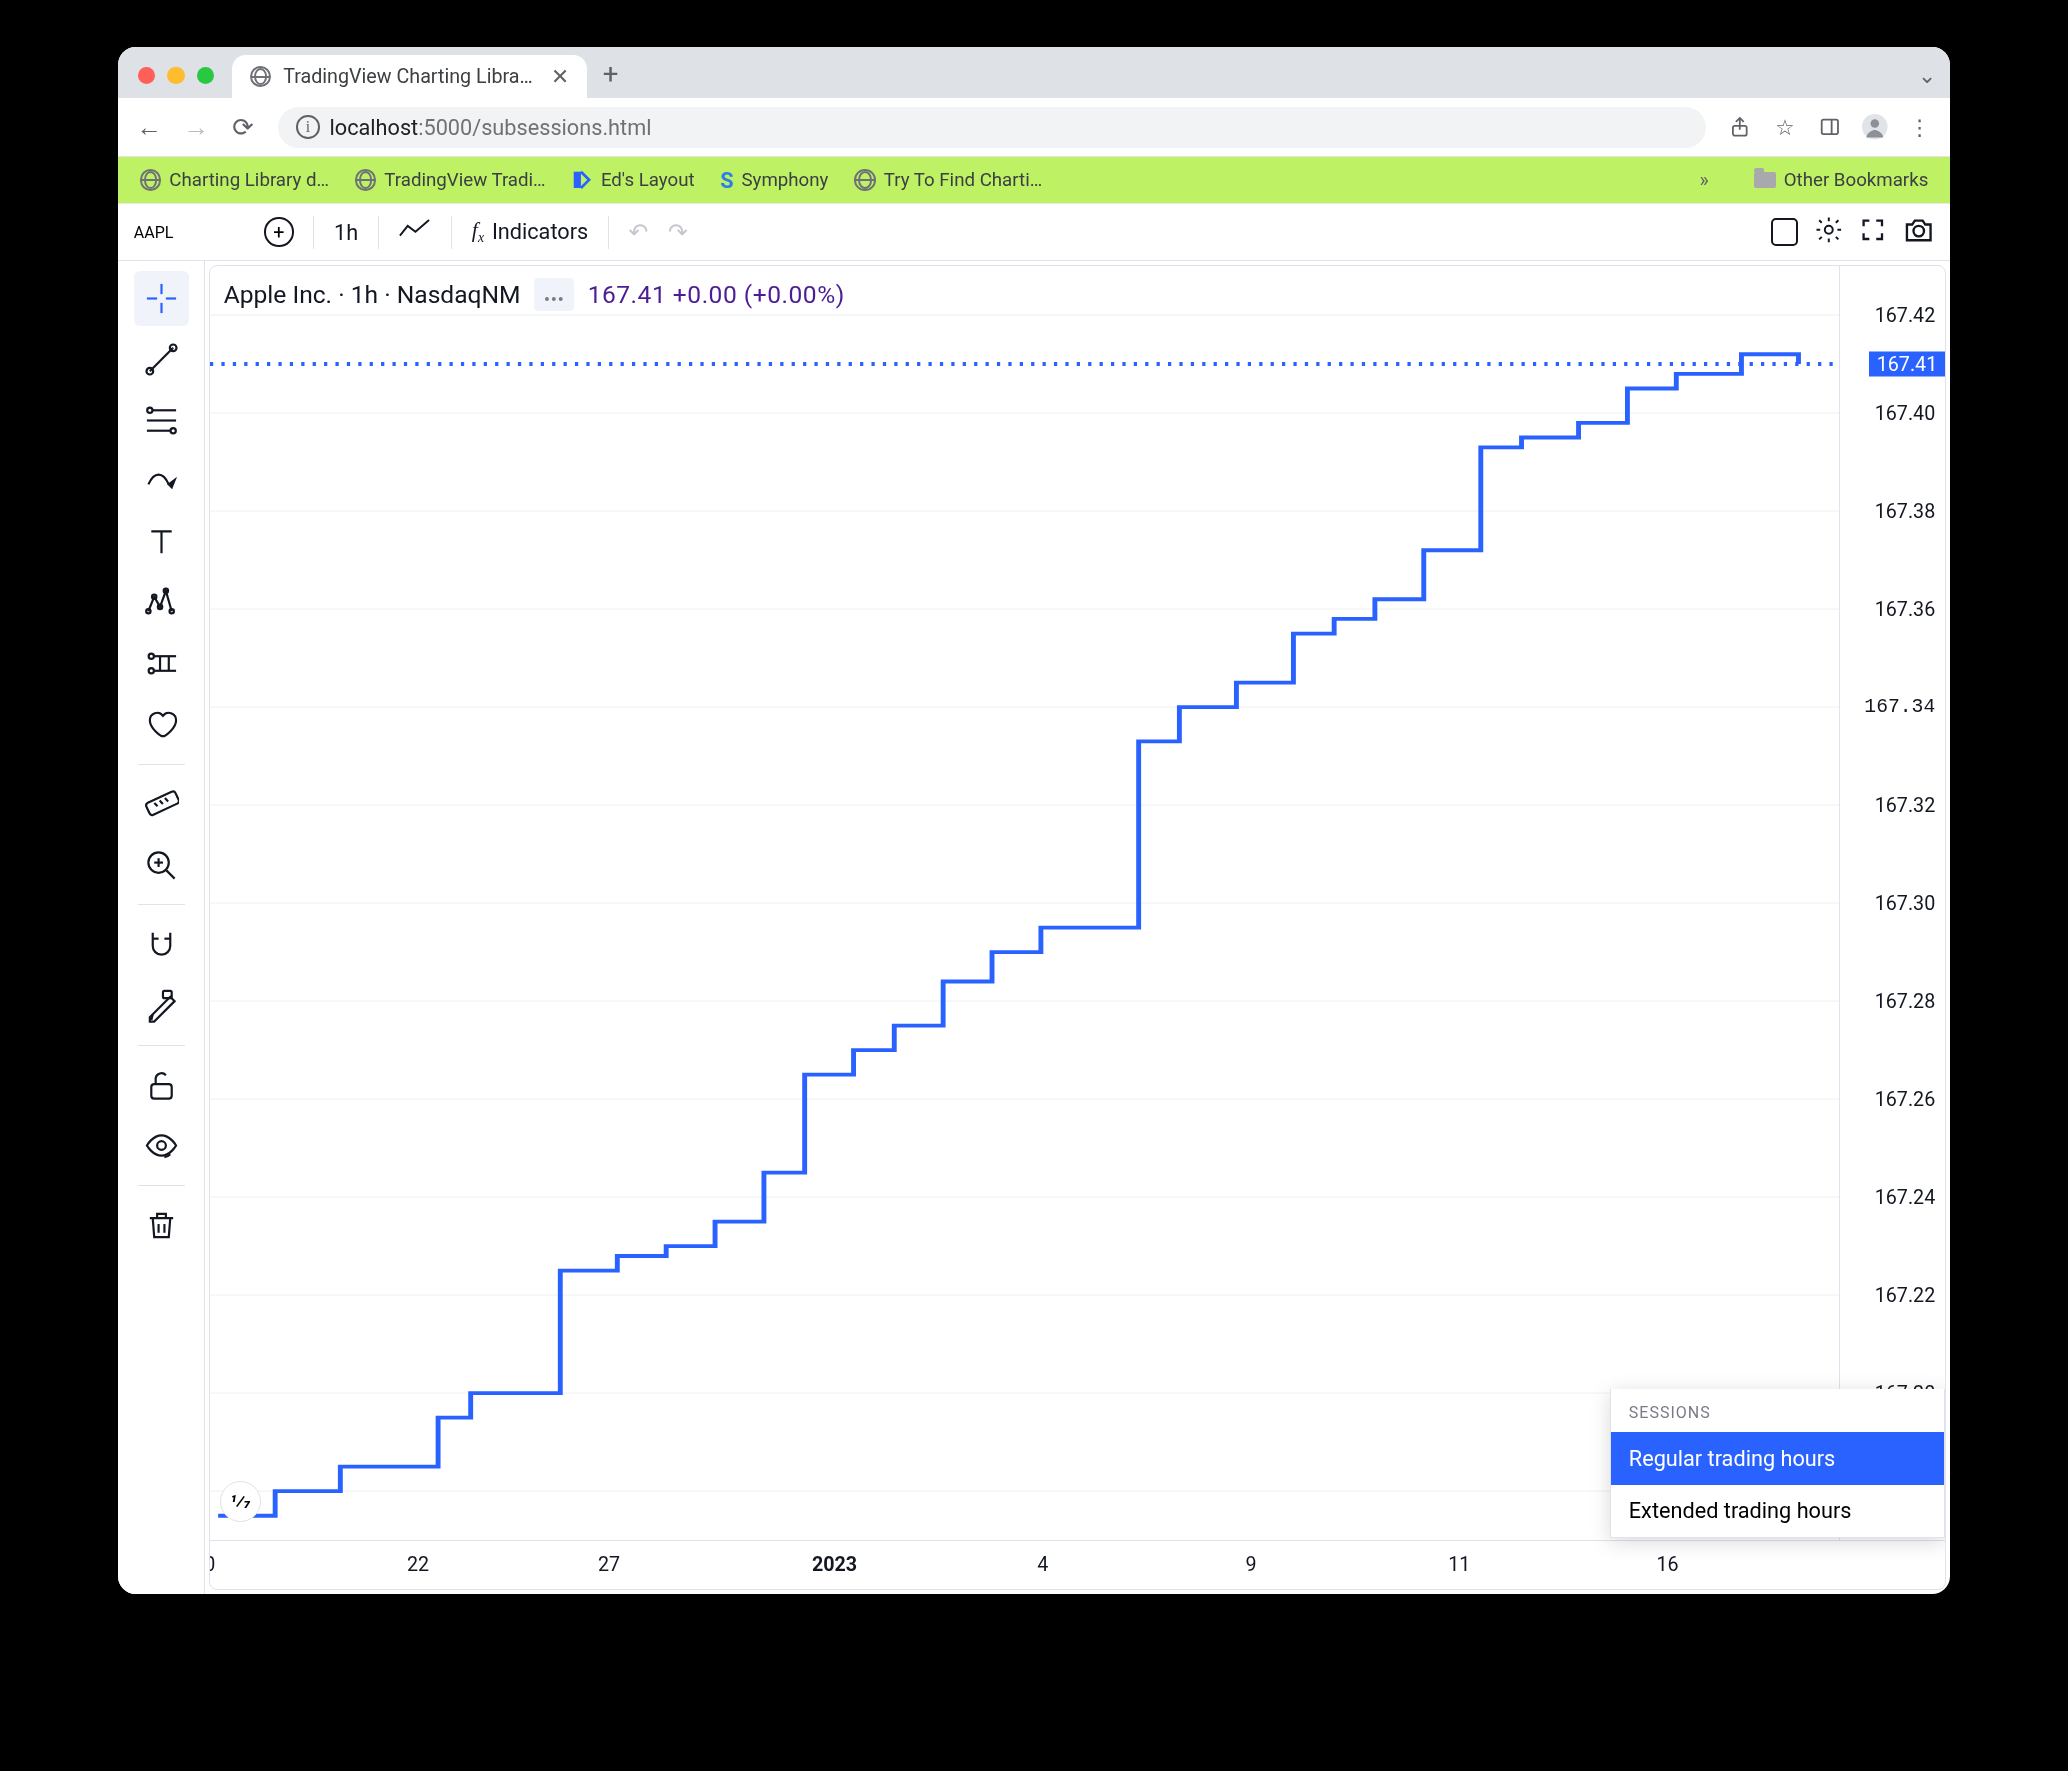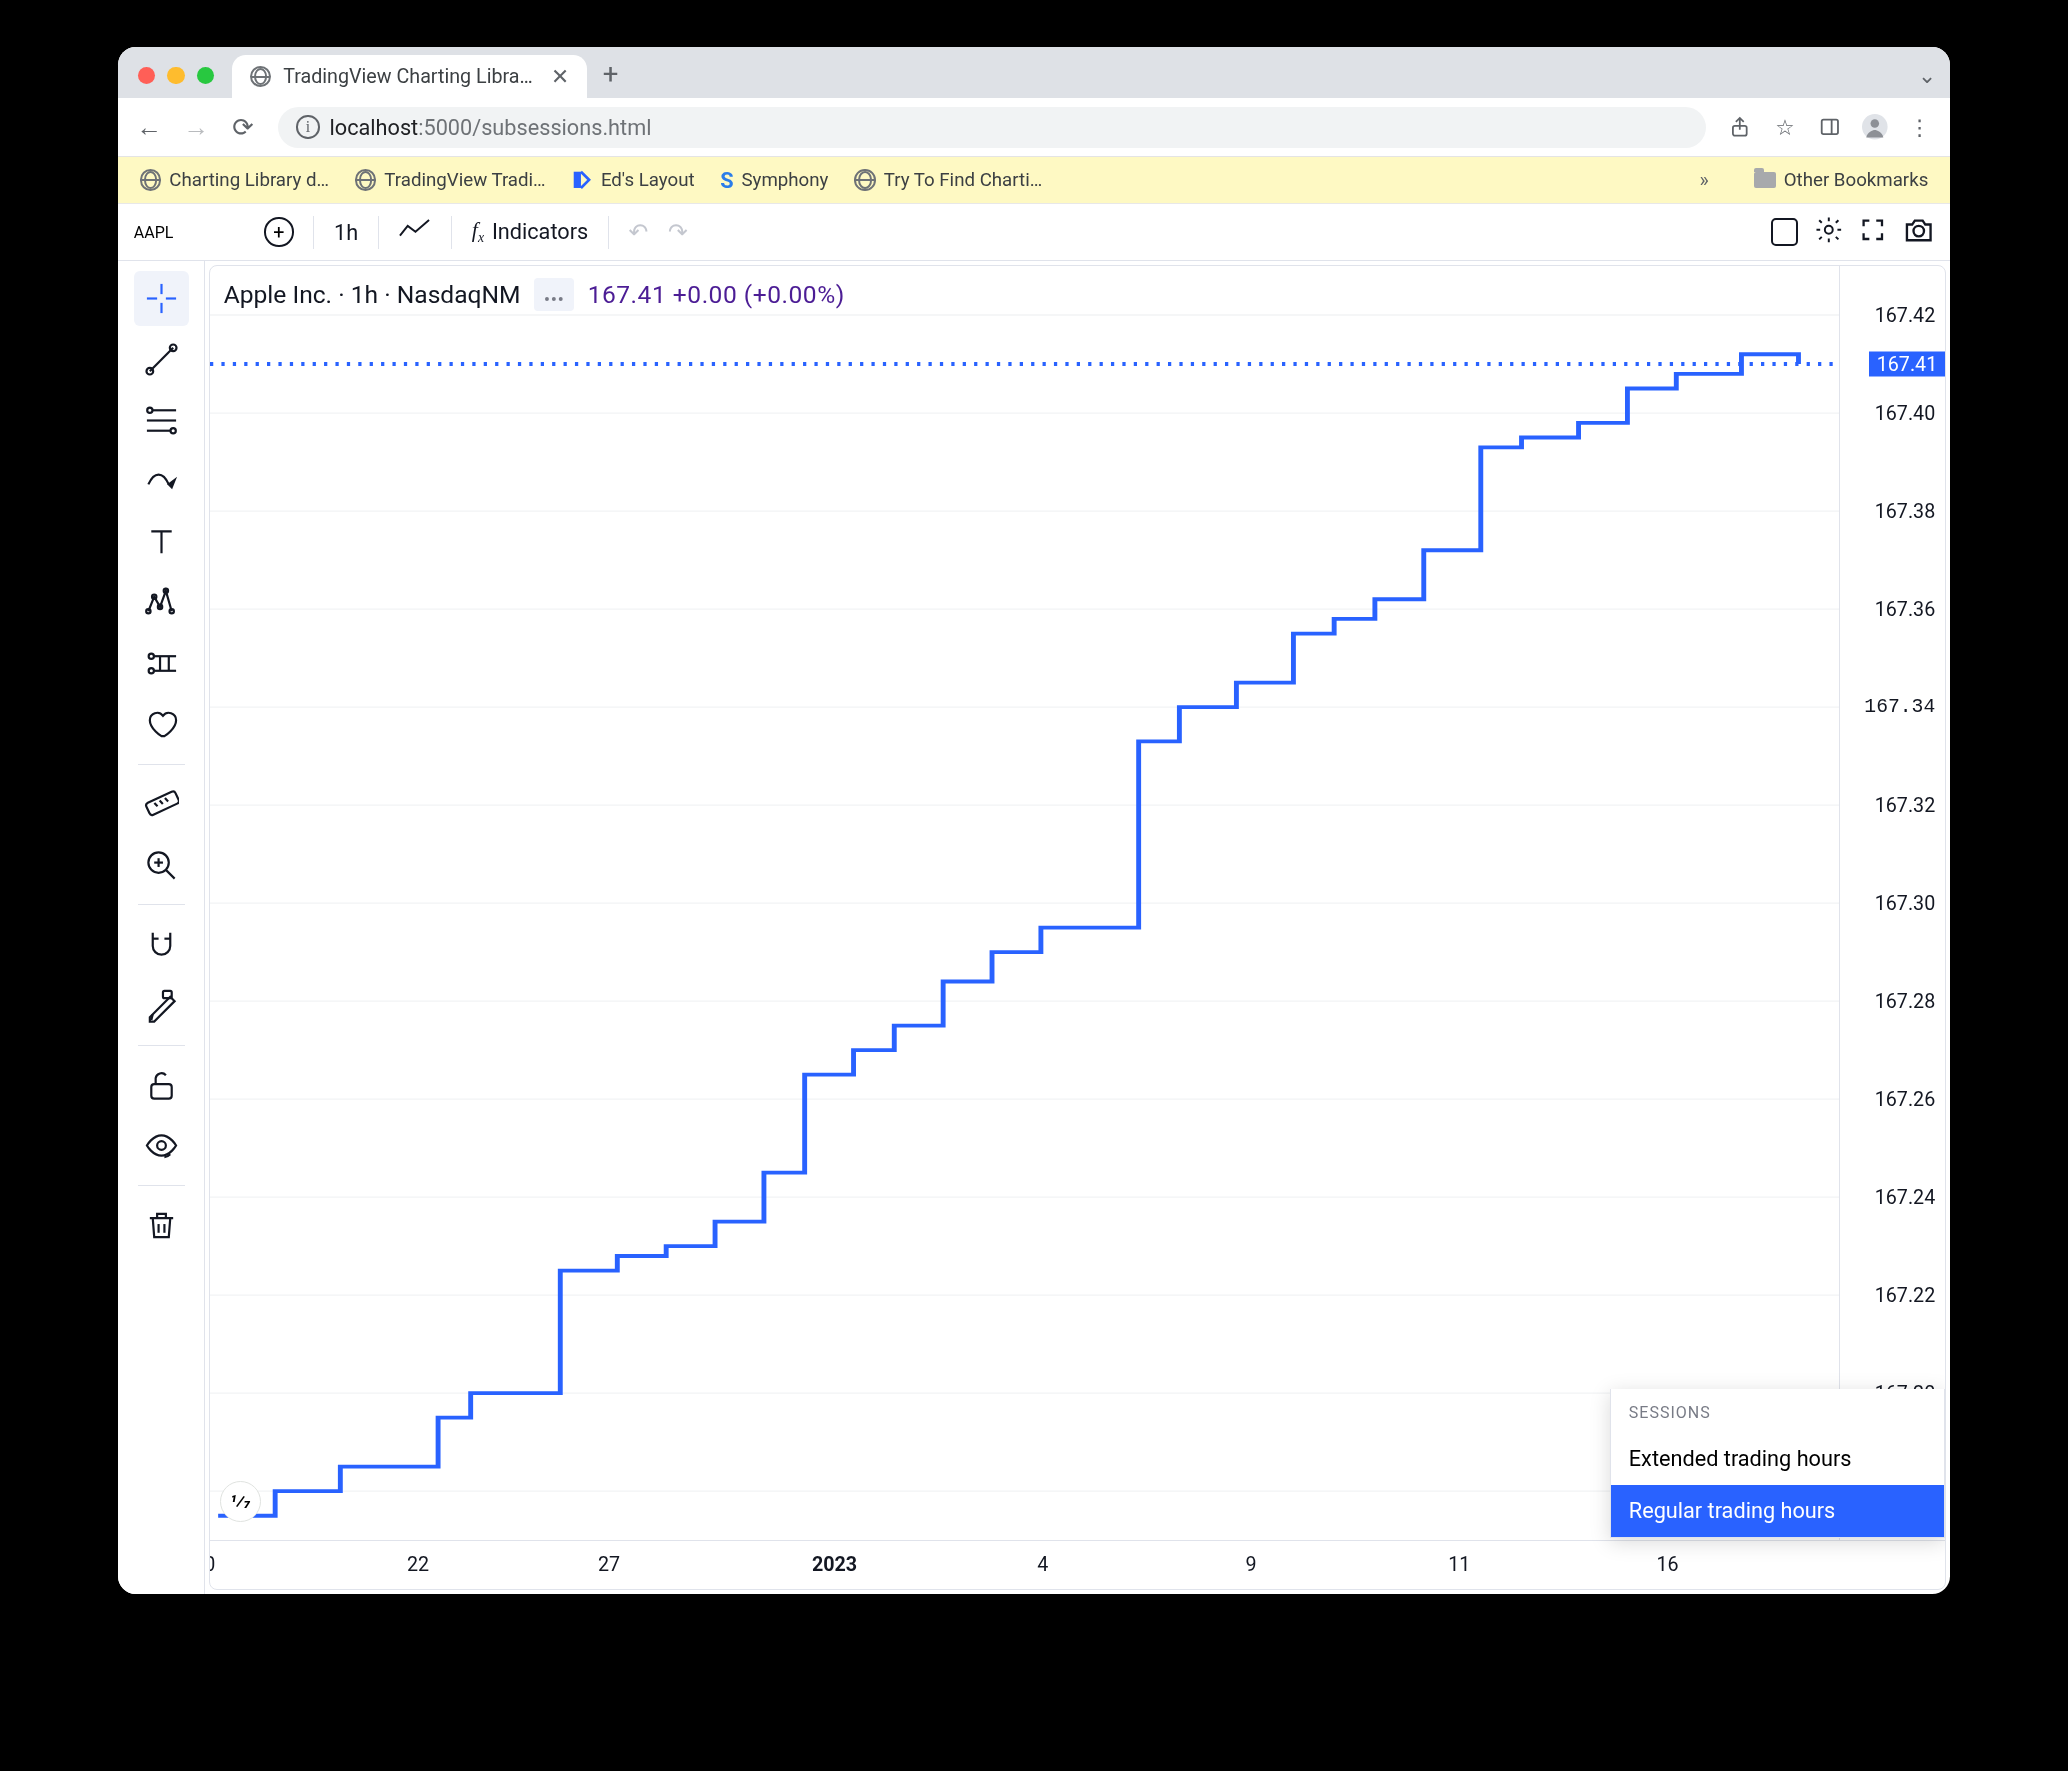--- a/index.html
+++ b/index.html
@@ -32,21 +32,21 @@
   .urlrow { height:59px; background:#fff; display:flex; align-items:center; padding:0 11.8px; gap:7.9px; border-bottom:1px solid #e4e4e4;}
   .navbtn { width:39px; height:39px; display:flex; align-items:center; justify-content:center; color:#5f6368; font-size:25.6px; border-radius:50%;}
   .navbtn.dis{color:#b9bbbe;}
   .urlbox { flex:1; background:#f1f3f4; border-radius:23.6px; height:41px; display:flex; align-items:center; padding:0 17.7px; gap:9.9px; margin:0 7.9px;}
   .urlbox .info{width:23.6px;height:23.6px;border:2px solid #5f6368;border-radius:50%;display:flex;align-items:center;justify-content:center;font-size:15.8px;color:#5f6368;font-family:Georgia,serif;}
   .urltext { font-size:21.7px; color:#202124; }
   .urltext .dom{color:#202124;} .urltext .path{color:#6e7276;}
   .rico { width:37px;height:37px;display:flex;align-items:center;justify-content:center;color:#5f6368;font-size:21.7px;}
 
   
-  .bmrow { height:47px; border-bottom:1px solid #e8e8e8; background:#fef9c3; display:flex; align-items:center; padding:0 13.8px; gap:9.9px; font-size:18.7px; color:#3c4043;}
+  .bmrow { height:47px; border-bottom:1px solid #e8e8e8; background:#bef264; display:flex; align-items:center; padding:0 13.8px; gap:9.9px; font-size:18.7px; color:#3c4043;}
   .bm { display:flex; align-items:center; gap:7.9px; padding:0 7.9px; white-space:nowrap;}
   .bmspacer{flex:1;}
   .chev2{font-size:19.7px;color:#5f6368;}
   .folder{width:21.7px;height:15.8px;background:#a7a9ac;border-radius:2px;position:relative;}
   .folder::before{content:"";position:absolute;top:-3.9px;left:0;width:9.9px;height:3.9px;background:#a7a9ac;border-radius:2px 2px 0 0;}
 
   
   .apptool { height:57px; border-bottom:1px solid #e0e3eb; display:flex; align-items:center; padding:0 15.8px; gap:15.8px;}
   .sym { font-weight:400; font-size:16px; }
   .plusc{width:29.6px;height:29.6px;border:2px solid #131722;border-radius:50%;display:flex;align-items:center;justify-content:center;font-size:19.7px;}
@@ -400,20 +400,20 @@
           <div class="xlab bold" style="left: 36%;">2023</div>
           <div class="xlab" style="left: 48%;">4</div>
           <div class="xlab" style="left: 60%;">9</div>
           <div class="xlab" style="left: 72%;">11</div>
           <div class="xlab" style="left: 84%;">16</div>
         </div>
 
 
       <div class="sessions">
         <div class="hdr">SESSIONS</div>
+        <div class="opt sel">Regular trading hours</div>
         <div class="opt">Extended trading hours</div>
-        <div class="opt sel">Regular trading hours</div>
       </div>
     </div>
 
   </div>
 </div>
 
 
 </body></html>

